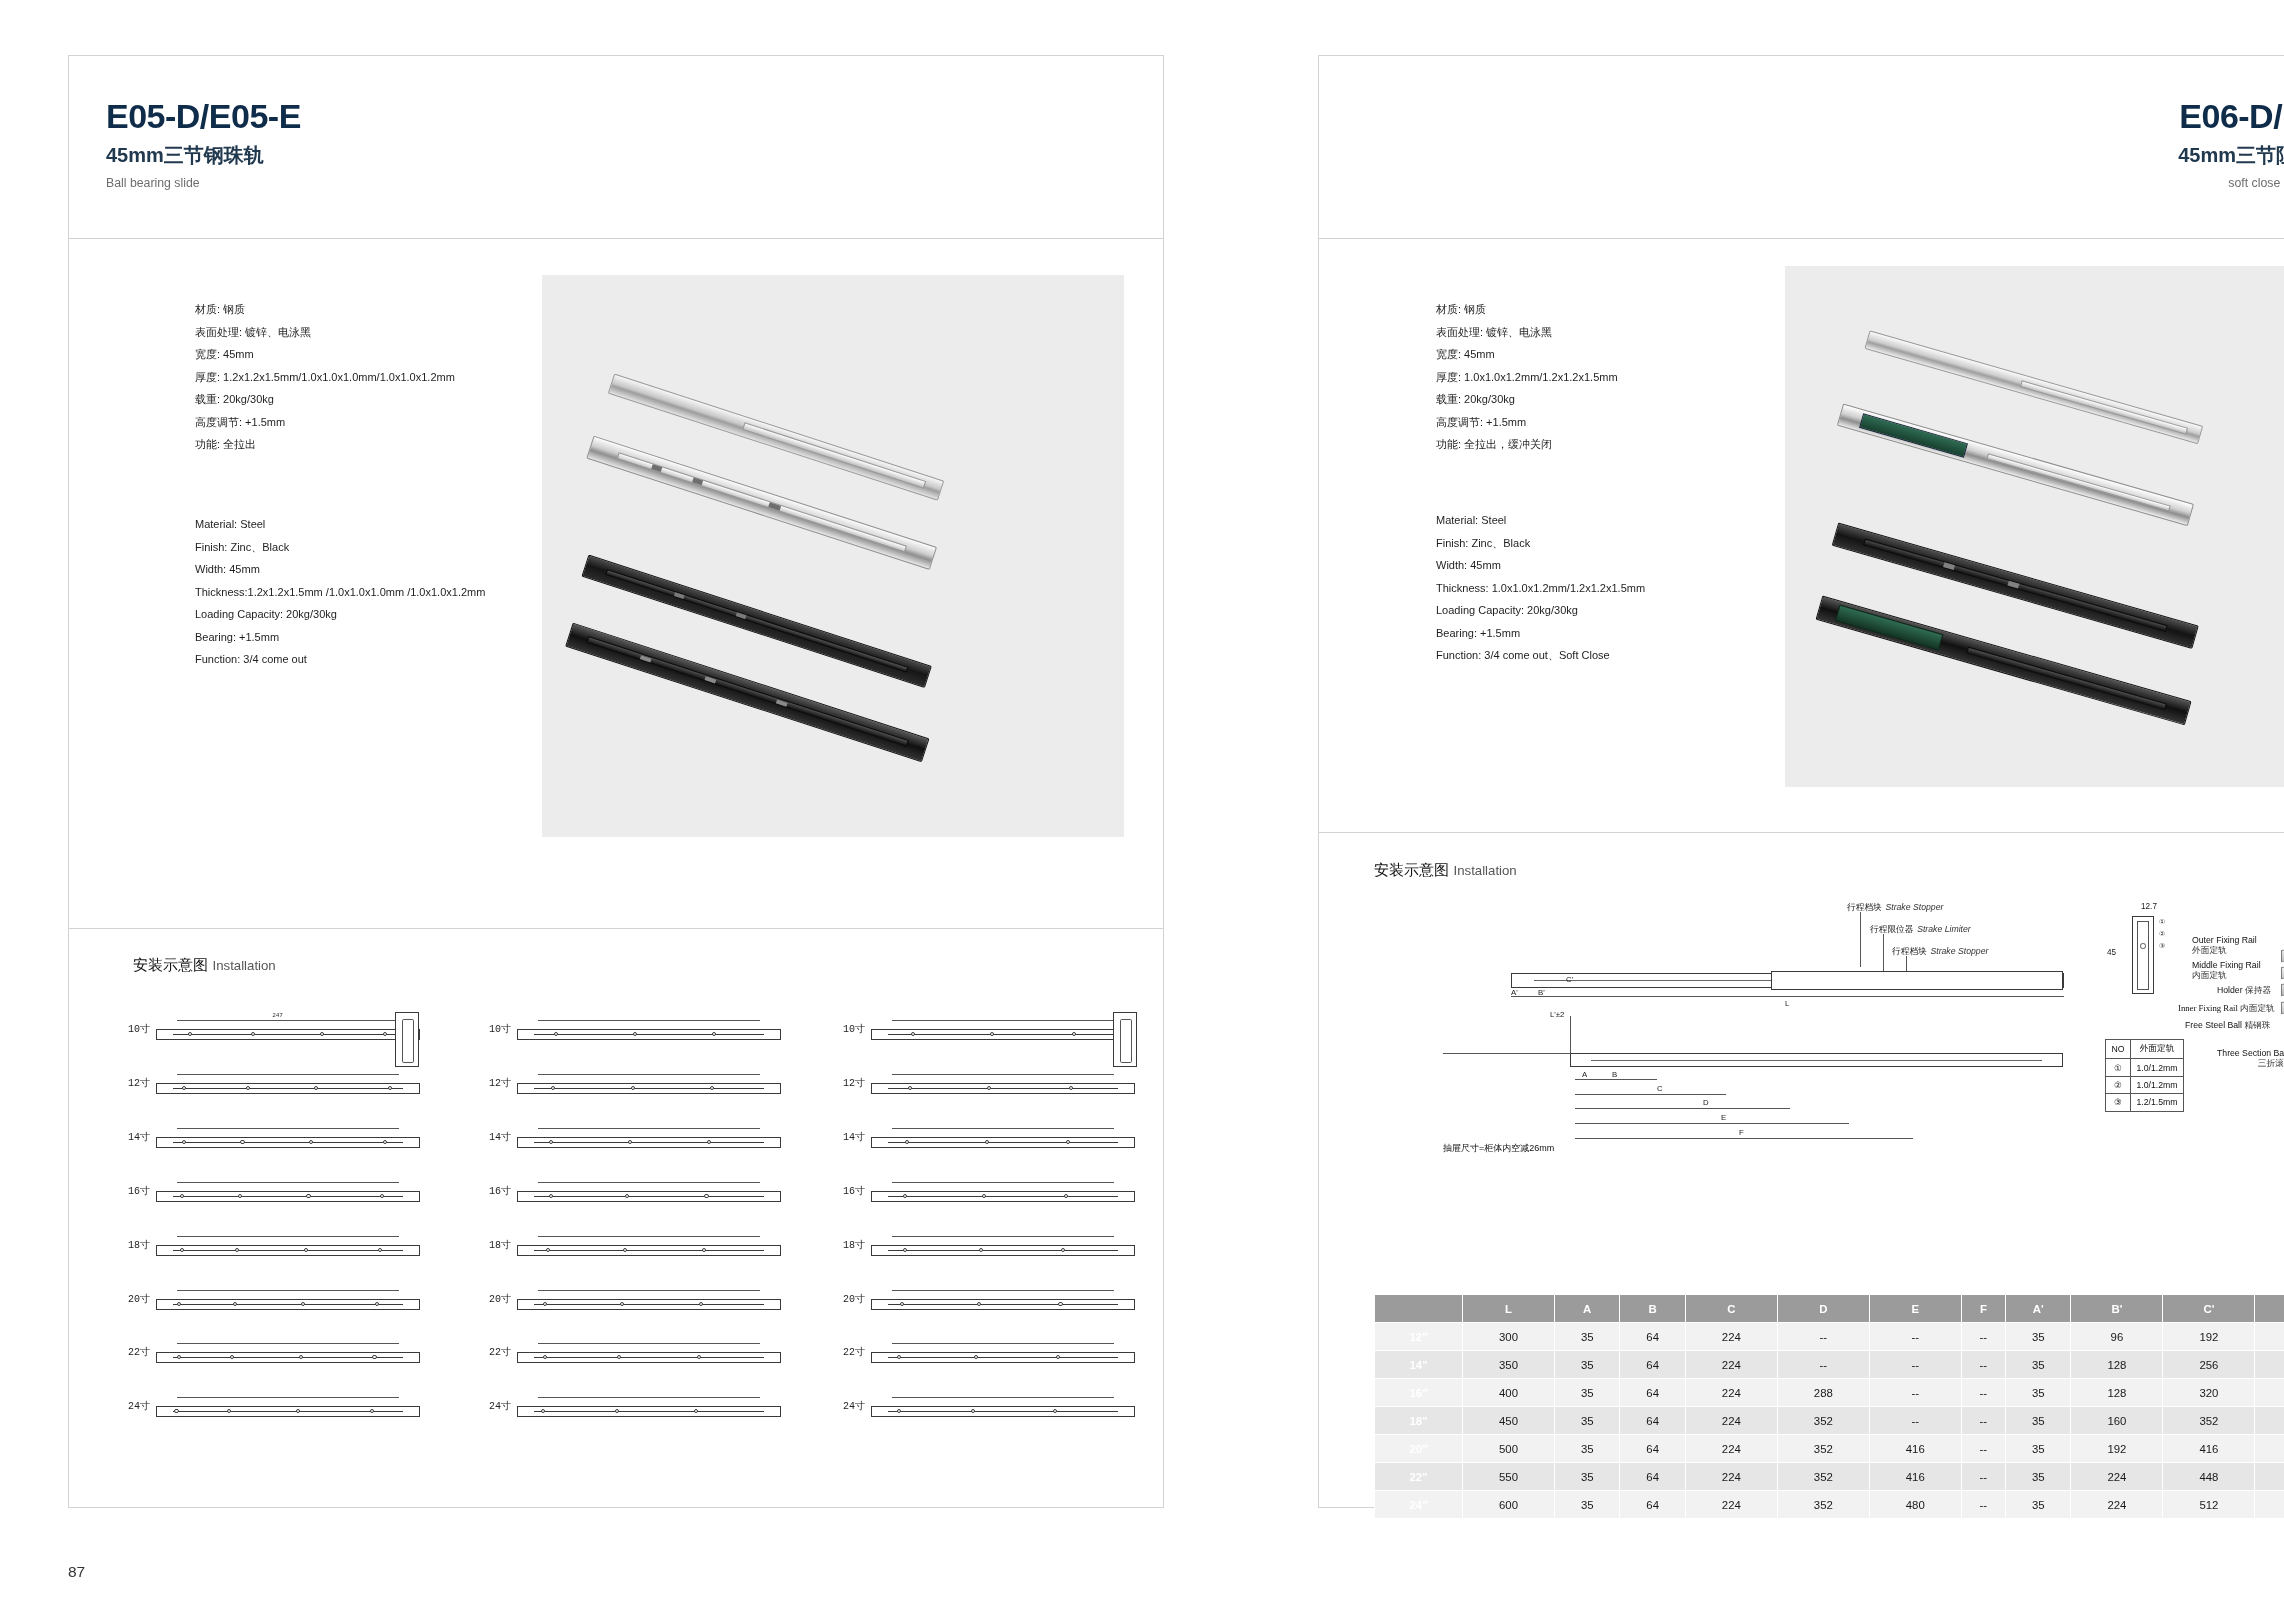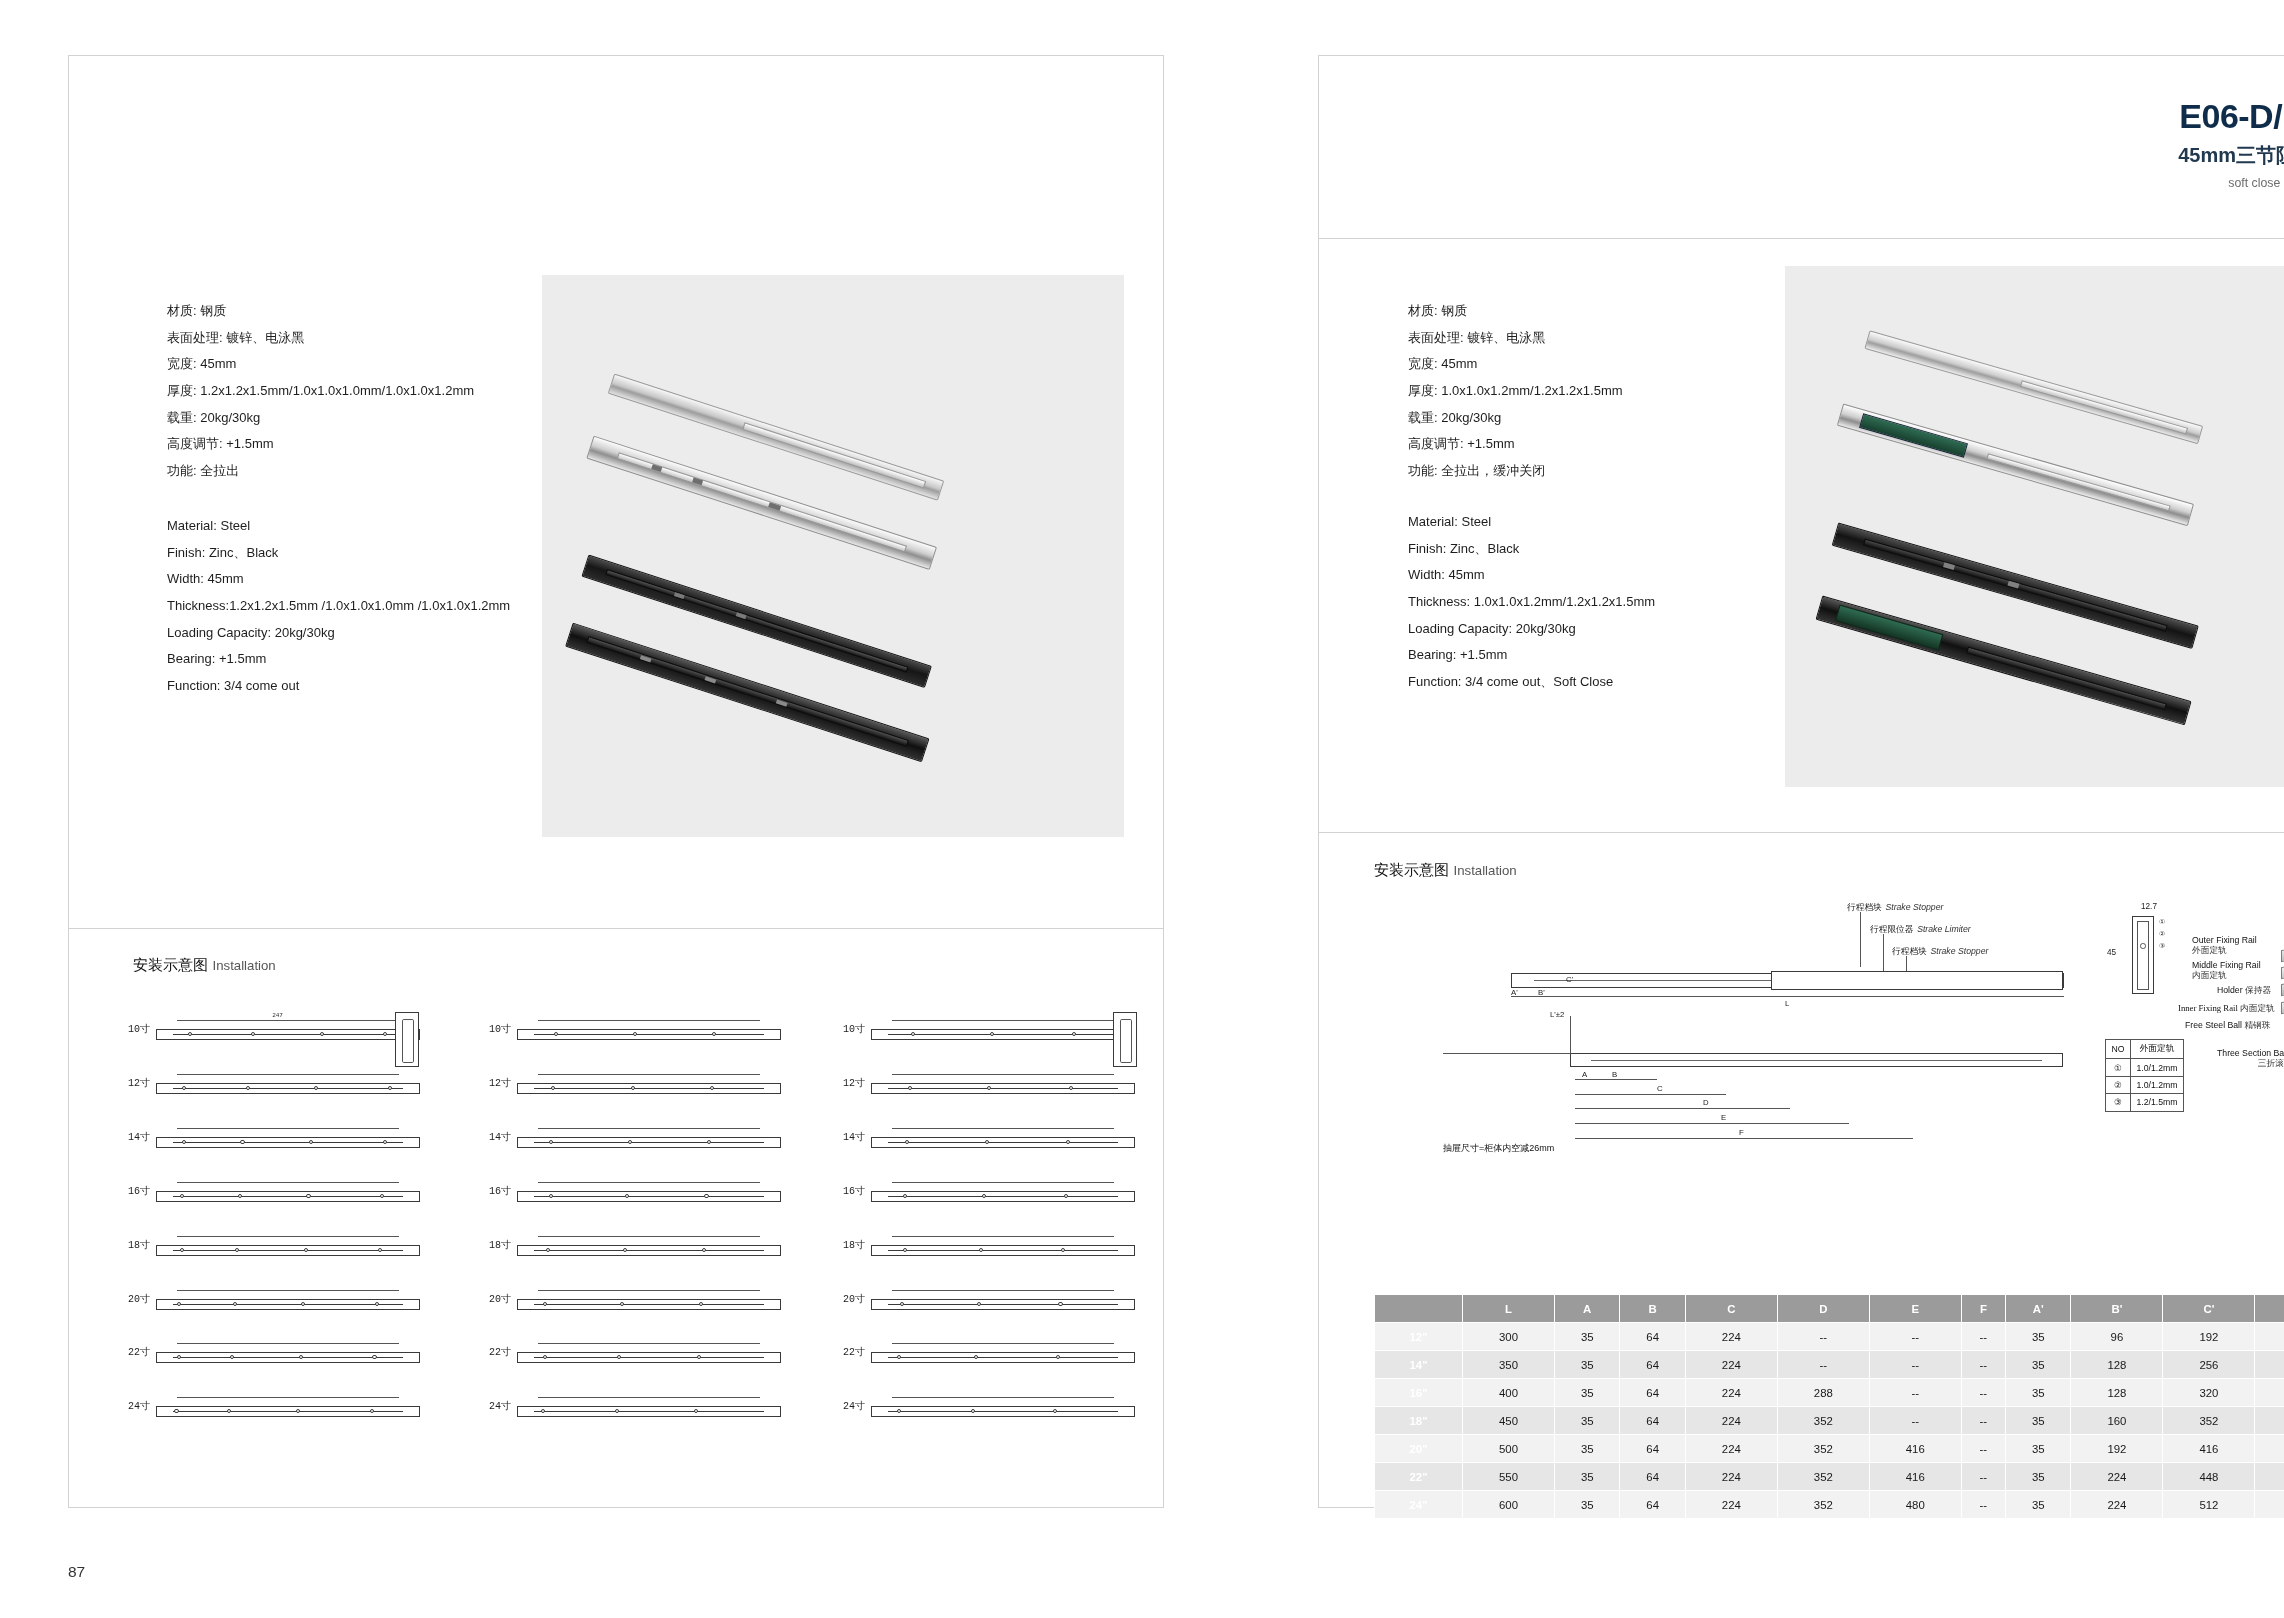--- a/index.html
+++ b/index.html
@@ -74,24 +74,25 @@
   .specblock {
     position: absolute;
     left: 0; right: 0;
     top: 183px;
     height: 690px;
     border-bottom: 1.4px solid #d2d2d2;
   }
   .spec-text {
     position: absolute;
     top: 59px;
-    font-size: 13px;
+    font-size: 11px;
     line-height: 2.05;
     color: #1e1e1e;
     white-space: pre-line;
+    margin-left: 28px;
   }
   .left .spec-text  { left: 98px; }
   .right .spec-text { left: 89px; }
   .photo {
     position: absolute;
     top: 36px;
     width: 582px;
     height: 562px;
     background: #ececec;
     overflow: hidden;
@@ -322,20 +323,27 @@
   }
 </style>
 </head>
 <body>
 
 <div class="page">
 
   <div class="half left">
     <div class="sheet">
 
+      <div class="header">
+        <div class="title-wrap">
+          <div class="title">E05-D/E05-E</div>
+          <div class="subtitle-cn">45mm三节钢珠轨</div>
+          <div class="subtitle-en">Ball bearing slide</div>
+        </div>
+      </div>
 
       <div class="specblock">
         <div class="spec-text">材质: 钢质
 表面处理: 镀锌、电泳黑
 宽度: 45mm
 厚度: 1.2x1.2x1.5mm/1.0x1.0x1.0mm/1.0x1.0x1.2mm
 载重: 20kg/30kg
 高度调节: +1.5mm
 功能: 全拉出</div>
         <div class="spec-text en" style="top:274px;">Material: Steel

